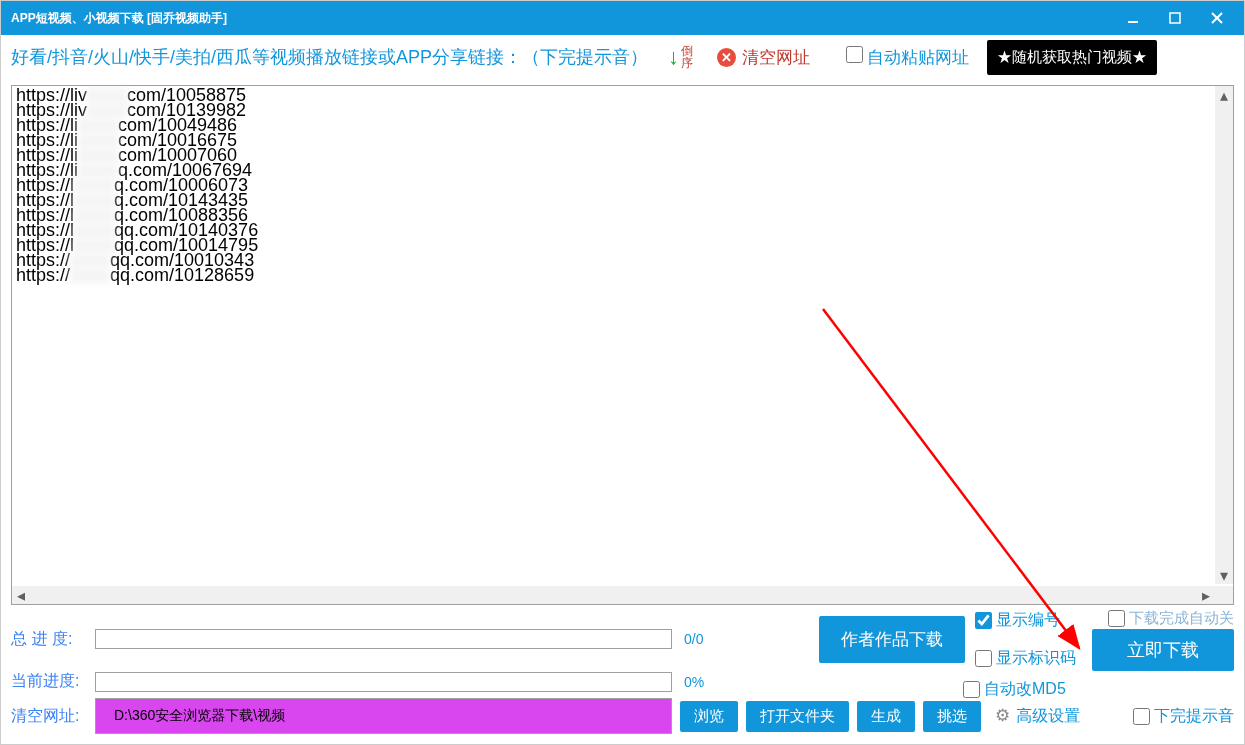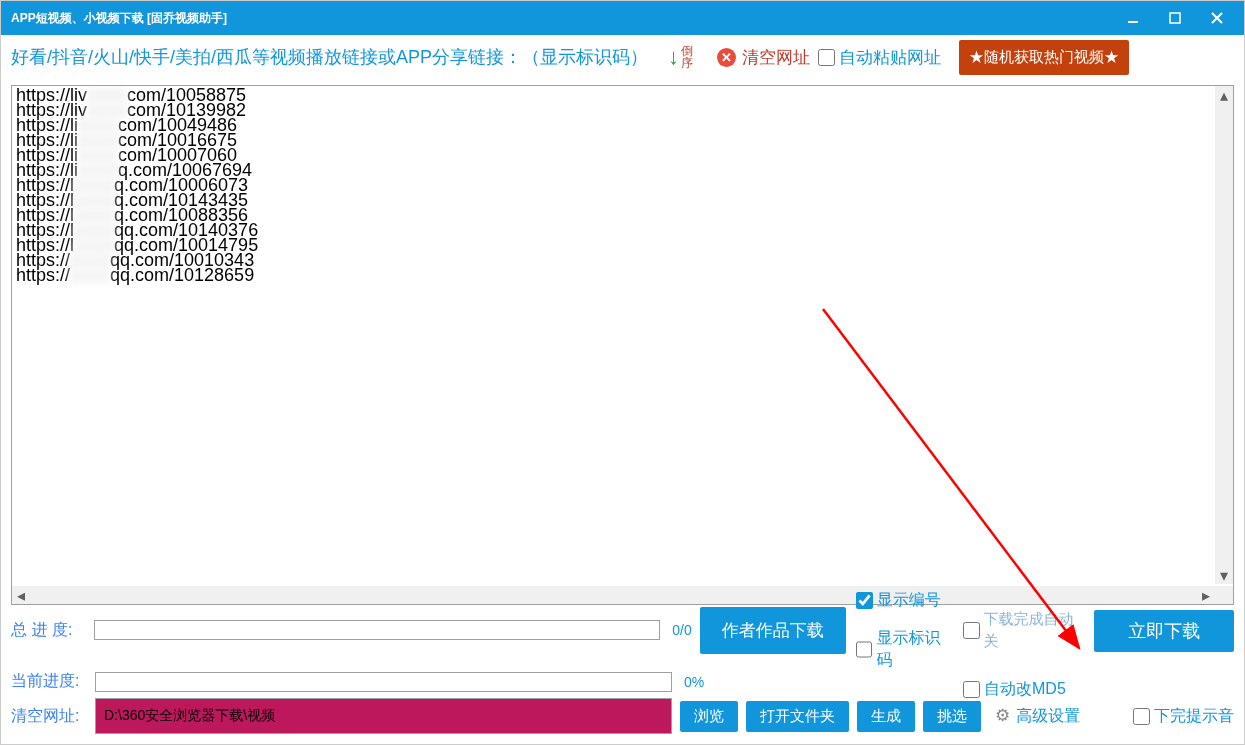--- a/index.html
+++ b/index.html
@@ -8,49 +8,49 @@
     .titlebar .spacer{flex:1}
     .winbtn{width:42px;height:34px;display:flex;align-items:center;justify-content:center;color:#fff}
     .winbtn svg{stroke:#fff}
     .toolbar{height:44px;display:flex;align-items:center;padding:0 10px;border-bottom:0;gap:4px}
     .prompt{color:#1296db;font-size:18px;white-space:nowrap}
     .sortbtn{display:flex;align-items:center;color:#c0392b;font-size:18px;margin-left:16px}
     .sortbtn .arrow{color:#1eaa39;font-size:22px;margin-right:2px}
     .sortbtn .stack{display:flex;flex-direction:column;line-height:12px;font-size:12px;color:#c0392b}
     .clearbtn{display:flex;align-items:center;color:#c0392b;font-size:17px;margin-left:20px}
     .xred{background:#e74c3c;color:#fff;border-radius:50%;width:19px;height:19px;display:flex;align-items:center;justify-content:center;font-size:13px;margin-right:6px;font-weight:bold}
-    .chk{display:flex;align-items:center;margin-left:4px}
+    .chk{display:flex;margin-left:32px}
     .chk input{width:17px;height:17px;accent-color:#1296db;margin-right:4px}
     .chk .lbl{color:#1296db;font-size:17px}
-    .fetchbtn{background:#c2410c;color:#fff;padding:8px 10px;font-size:15px;margin-left:14px;border-radius:2px}
+    .fetchbtn{background:#000000;color:#fff;padding:8px 10px;font-size:15px;margin-left:14px;border-radius:2px}
     .urlbox-wrap{margin:6px 10px 0 10px;border:1px solid #a0a0a0;height:520px;position:relative}
     .urlbox{font-family:SimSun,monospace;font-size:18px;line-height:15px;white-space:pre;padding:2px 4px;height:496px;overflow:hidden}
     .urlbox .line{position:relative}
     .blur{background:#f5f5f5;color:#f5f5f5;filter:blur(3px);display:inline-block;min-width:40px}
     .sbv{position:absolute;right:0;top:0;bottom:20px;width:18px;background:#f0f0f0;display:flex;flex-direction:column;align-items:center}
     .sbv .ar{height:18px;width:100%;display:flex;align-items:center;justify-content:center;color:#606060;background:#f0f0f0}
     .sbh{position:absolute;left:0;right:18px;bottom:0;height:18px;background:#f0f0f0;display:flex;align-items:center}
     .sbh .ar{width:18px;height:100%;display:flex;align-items:center;justify-content:center;color:#606060;background:#f0f0f0}
     .sbcorner{position:absolute;right:0;bottom:0;width:18px;height:18px;background:#f0f0f0}
     .bottom{position:absolute;left:0;right:0;bottom:0;padding:4px 10px 10px 10px}
     .row{display:flex;align-items:center;margin-top:6px}
     .rowlbl{color:#3b82f6;font-size:16px;width:84px;letter-spacing:0}
     .pbar{height:20px;border:1px solid #a0a0a0;background:#fff}
     .pbar1{width:577px}
     .pval{color:#1296db;font-size:14px;margin-left:12px}
     .btn{background:#1296db;color:#fff;font-size:15px;padding:6px 14px;border-radius:2px;border:none;margin-left:8px;white-space:nowrap}
     .btn.big{padding:12px 22px;font-size:17px}
     .btn.huge{width:142px;height:42px;font-size:18px;display:flex;align-items:center;justify-content:center}
-    .savepath{height:36px;border:1px solid #a0a0a0;padding:0 8px;font-size:14px;width:577px;background:#be185d}
+    .savepath{height:36px;border:1px solid #a0a0a0;padding:0 18px;font-size:14px;width:577px;background:#d946ef}
     .optcol{display:flex;flex-direction:column;gap:16px;margin-left:6px}
     .opt{display:flex;align-items:center;color:#1296db;font-size:16px;line-height:22px}
     .opt input{width:17px;height:17px;accent-color:#1296db;margin-right:4px}
     .opt .gear{color:#888;margin-right:6px;font-size:17px}
     .redarrow{position:absolute;pointer-events:none}
-    .dlcol{display:flex;flex-direction:row;align-items:flex-end;gap:0;margin-left:8px}
+    .dlcol{display:flex;flex-direction:column;align-items:flex-end;gap:0;margin-left:8px}
     .dlcol .opt{font-size:15px}
   </style>
 </head>
 <body>
 
 <div class="titlebar">
   <span>APP短视频、小视频下载 [固乔视频助手]</span>
   <div class="spacer"></div>
   <div class="winbtn">
       <svg width="14" height="14">
@@ -64,21 +64,21 @@
     </div>
   <div class="winbtn">
       <svg width="14" height="14">
         <line x1="2" y1="2" x2="12" y2="12" stroke-width="2"></line>
         <line x1="12" y1="2" x2="2" y2="12" stroke-width="2"></line>
       </svg>
     </div>
 </div>
 
 <div class="toolbar">
-  <span class="prompt">好看/抖音/火山/快手/美拍/西瓜等视频播放链接或APP分享链接：（显示标识码）</span>
+  <span class="prompt">好看/抖音/火山/快手/美拍/西瓜等视频播放链接或APP分享链接：（下完提示音）</span>
   <div class="sortbtn">
     <span class="arrow">↓</span>
     <span class="stack">
         <span>倒</span>
         <span>序</span>
       </span>
   </div>
   <div class="clearbtn">
     <span class="xred">✕</span>
     <span>清空网址</span>

